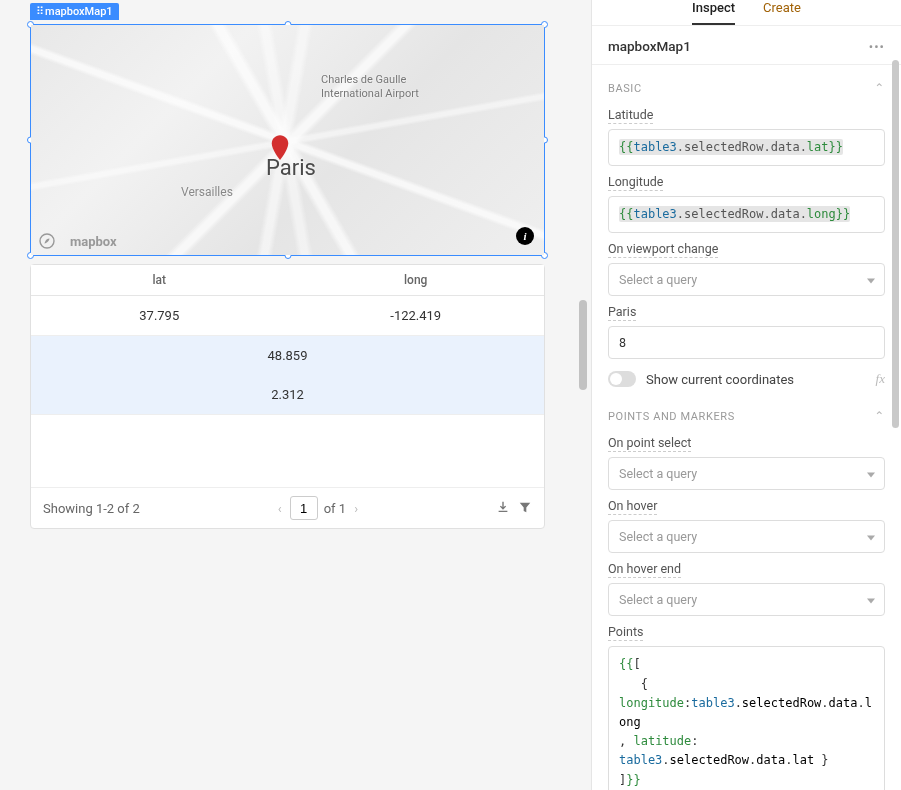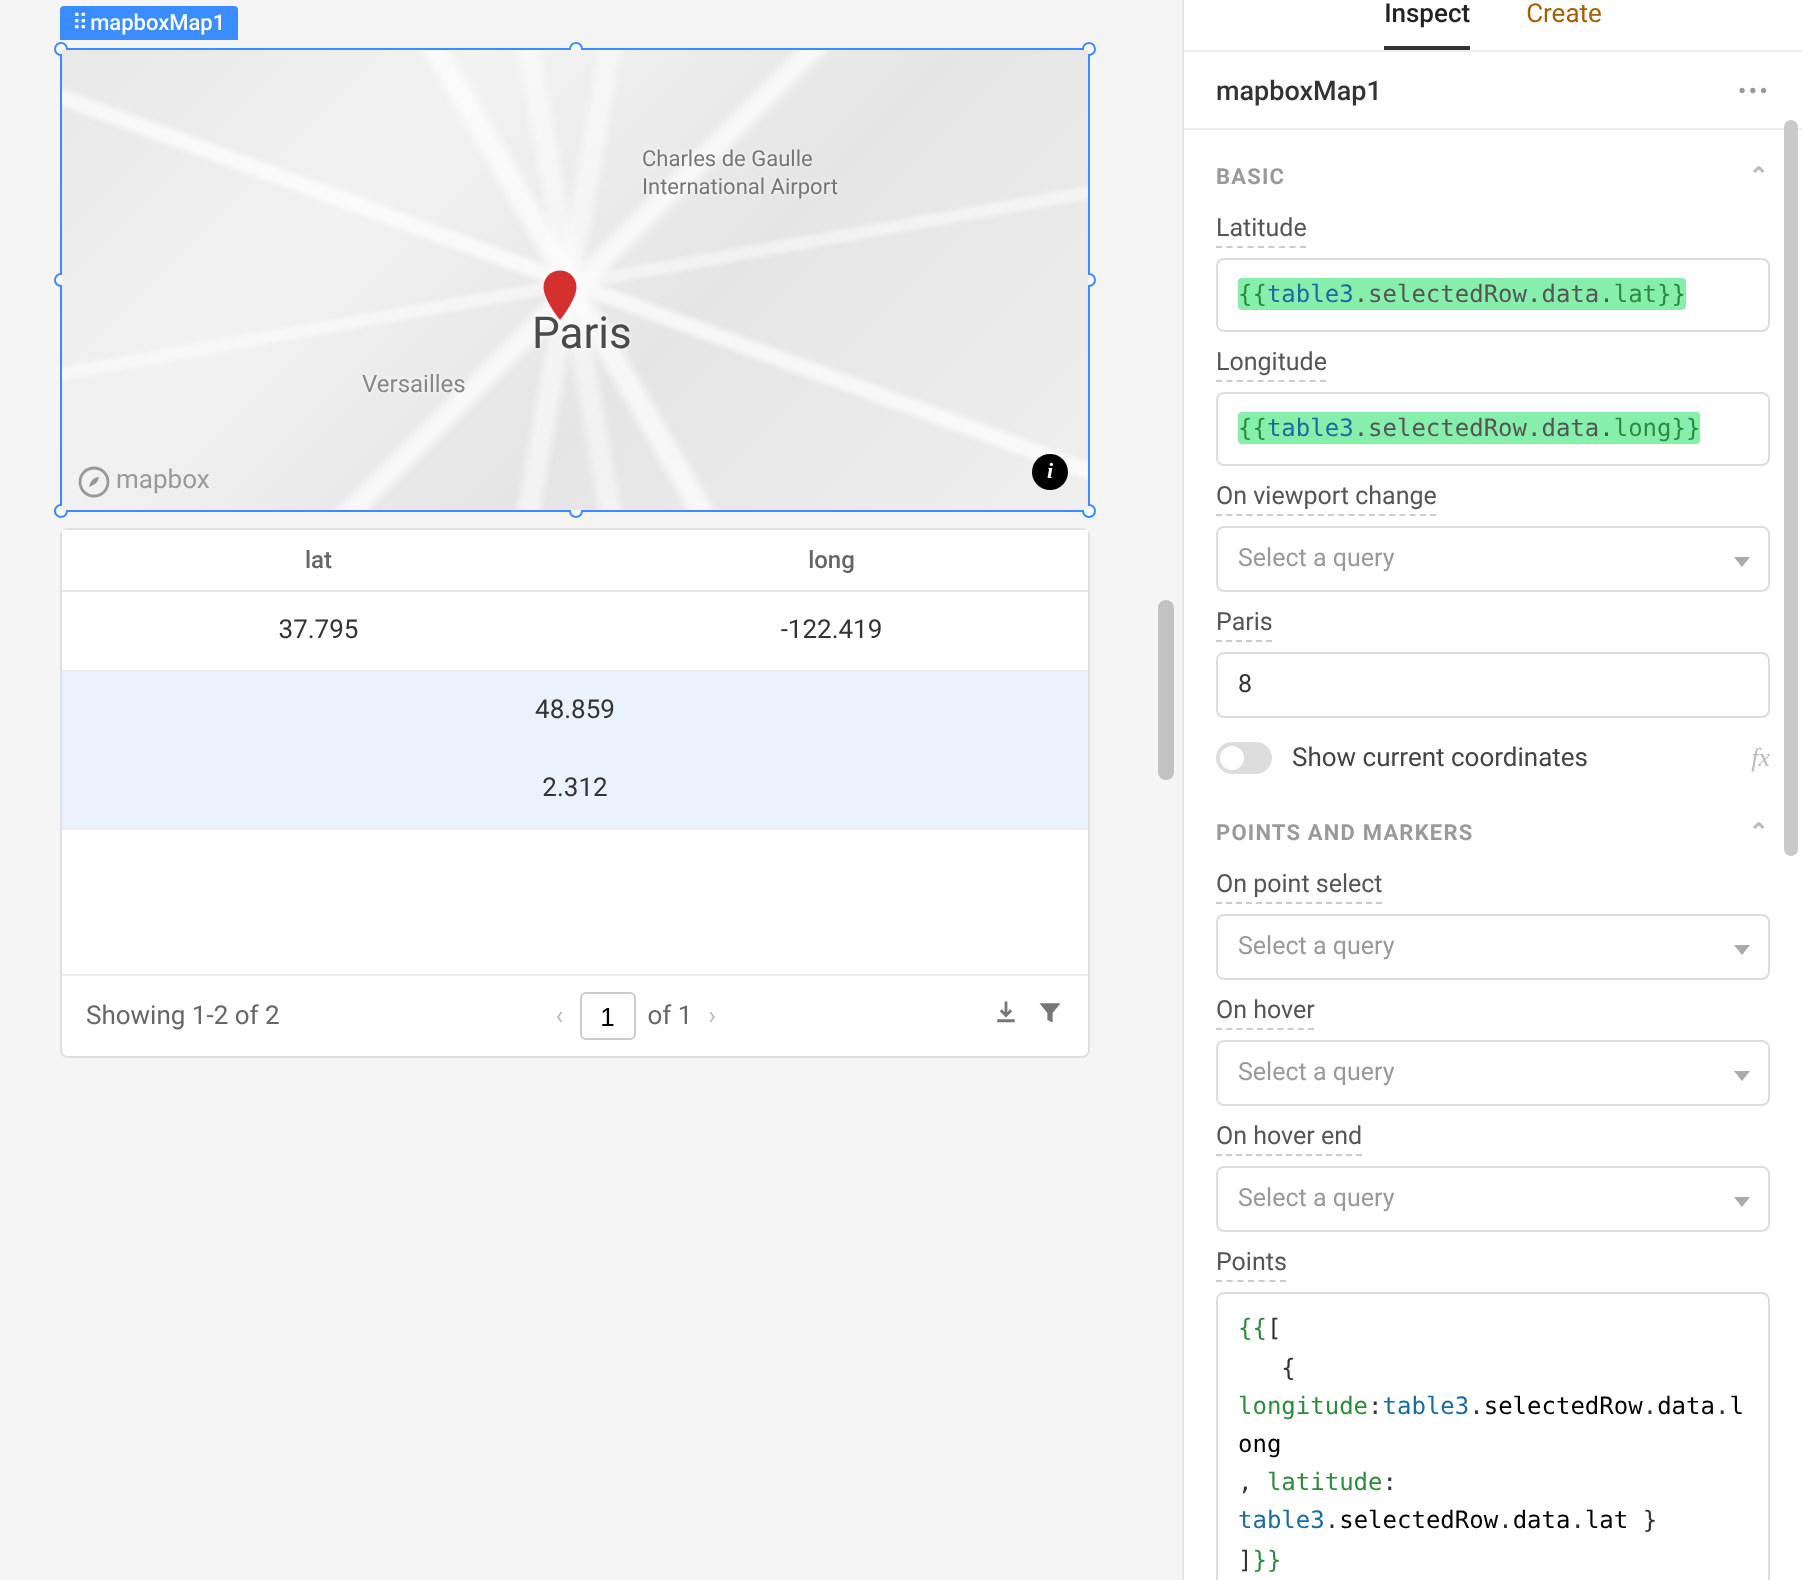--- a/index.html
+++ b/index.html
@@ -100,25 +100,25 @@
       height: 22px;
       z-index: 3;
     }
     .marker svg { display: block; }
     .mapbox-logo {
       position: absolute;
       bottom: 6px;
       left: 8px;
       z-index: 3;
       display: flex;
-      align-items: flex-start;
-      gap: 3px;
+      align-items: center;
+      gap: 15px;
       color: #999;
       font-size: 13px;
-      font-weight: 400;
+      font-weight: 700;
     }
     .info-btn {
       position: absolute;
       bottom: 10px;
       right: 10px;
       width: 18px;
       height: 18px;
       background: #000;
       color: #fff;
       border-radius: 50%;
@@ -244,21 +244,21 @@
     }
     .insp-title { font-size: 13.5px; font-weight: 500; color: #333; }
     .dots { color: #999; letter-spacing: 1px; cursor: pointer; }
 
     .section-head {
       display: flex;
       align-items: center;
       justify-content: space-between;
       padding: 16px 16px 4px;
       font-size: 11px;
-      font-weight: 700;
+      font-weight: 400;
       letter-spacing: 0.6px;
       color: #9a9a9a;
     }
     .chev { color: #bbb; font-size: 12px; cursor: pointer; }
     .field {
       padding: 8px 16px 0;
     }
     .field-label {
       font-size: 12.5px;
       color: #555;
@@ -281,21 +281,21 @@
       background: #fff;
       border: 1px solid #ddd;
       border-radius: 4px;
       padding: 8px 10px;
       font-family: ui-monospace, "SF Mono", Menlo, Consolas, monospace;
       font-size: 12px;
       line-height: 1.6;
       word-break: break-all;
     }
     .code-box .hl {
-      background: #86efac;
+      background: #e5e5e5;
       border-radius: 2px;
       padding: 1px 0;
     }
     .tk-brace { color: #2e8b3d; }
     .tk-prop { color: #2e8b3d; }
     .tk-obj { color: #1a6b9e; }
     .tk-dot { color: #555; }
     .select-box {
       position: relative;
     }

